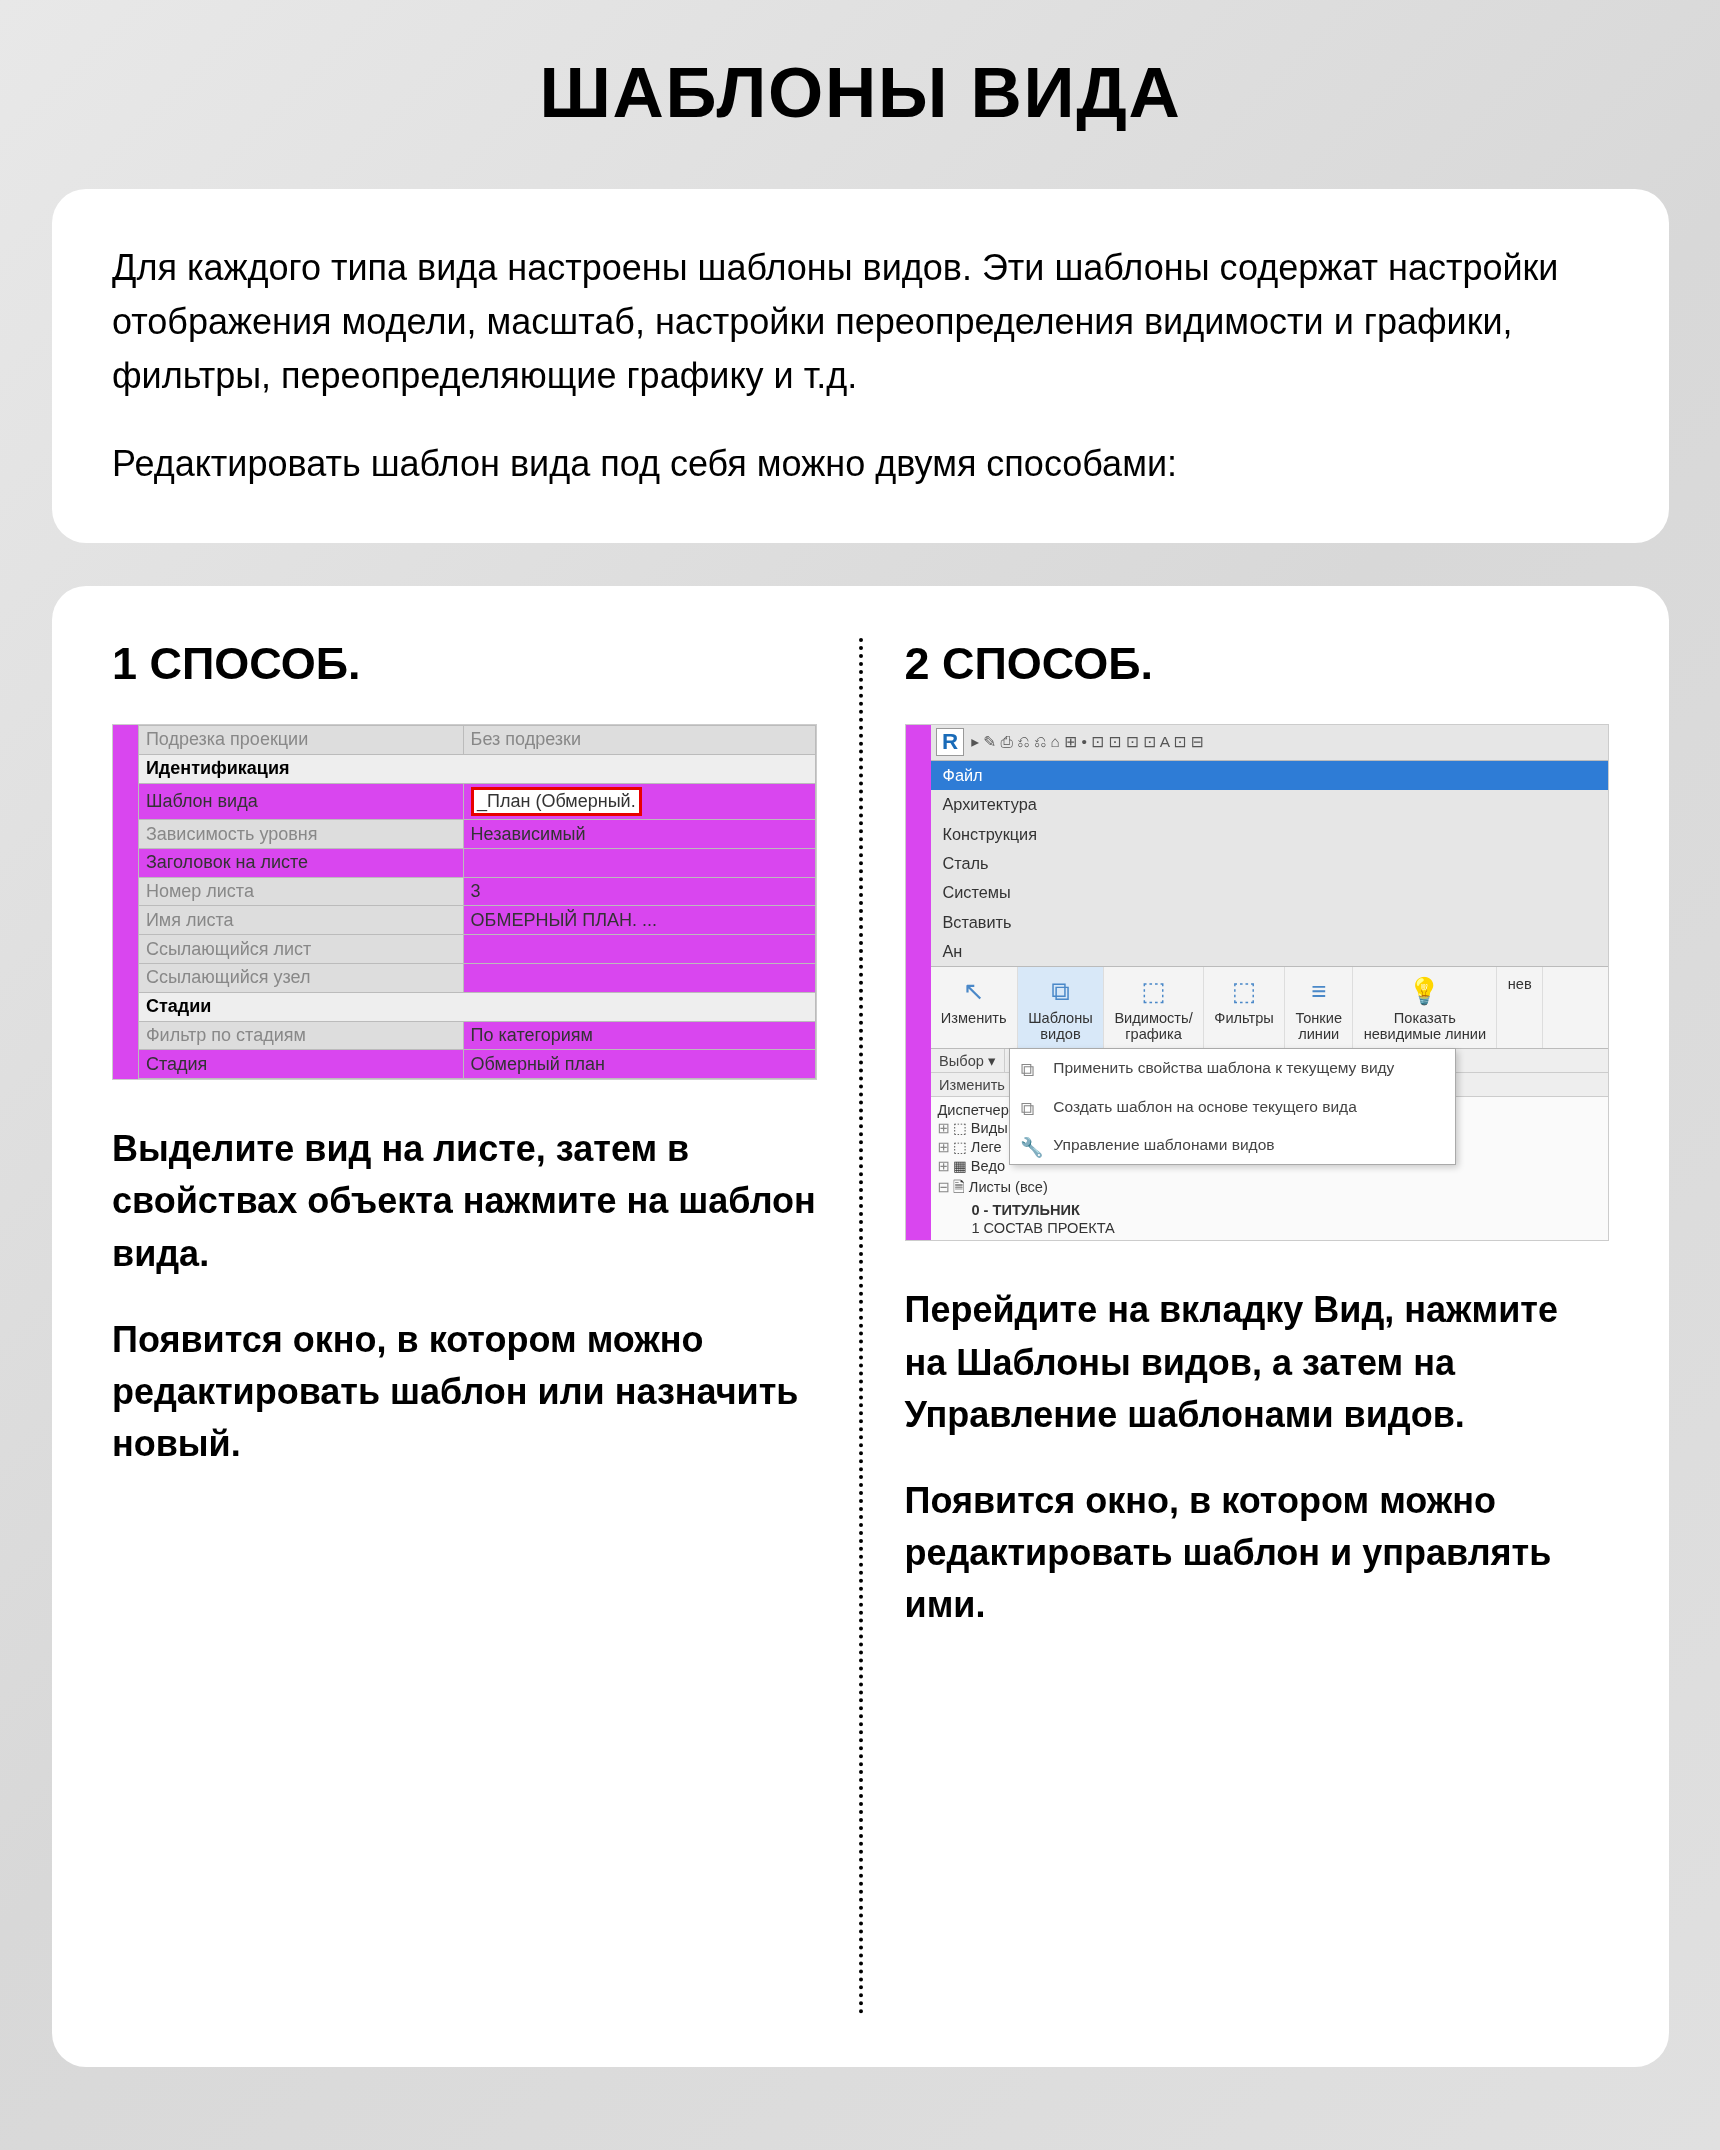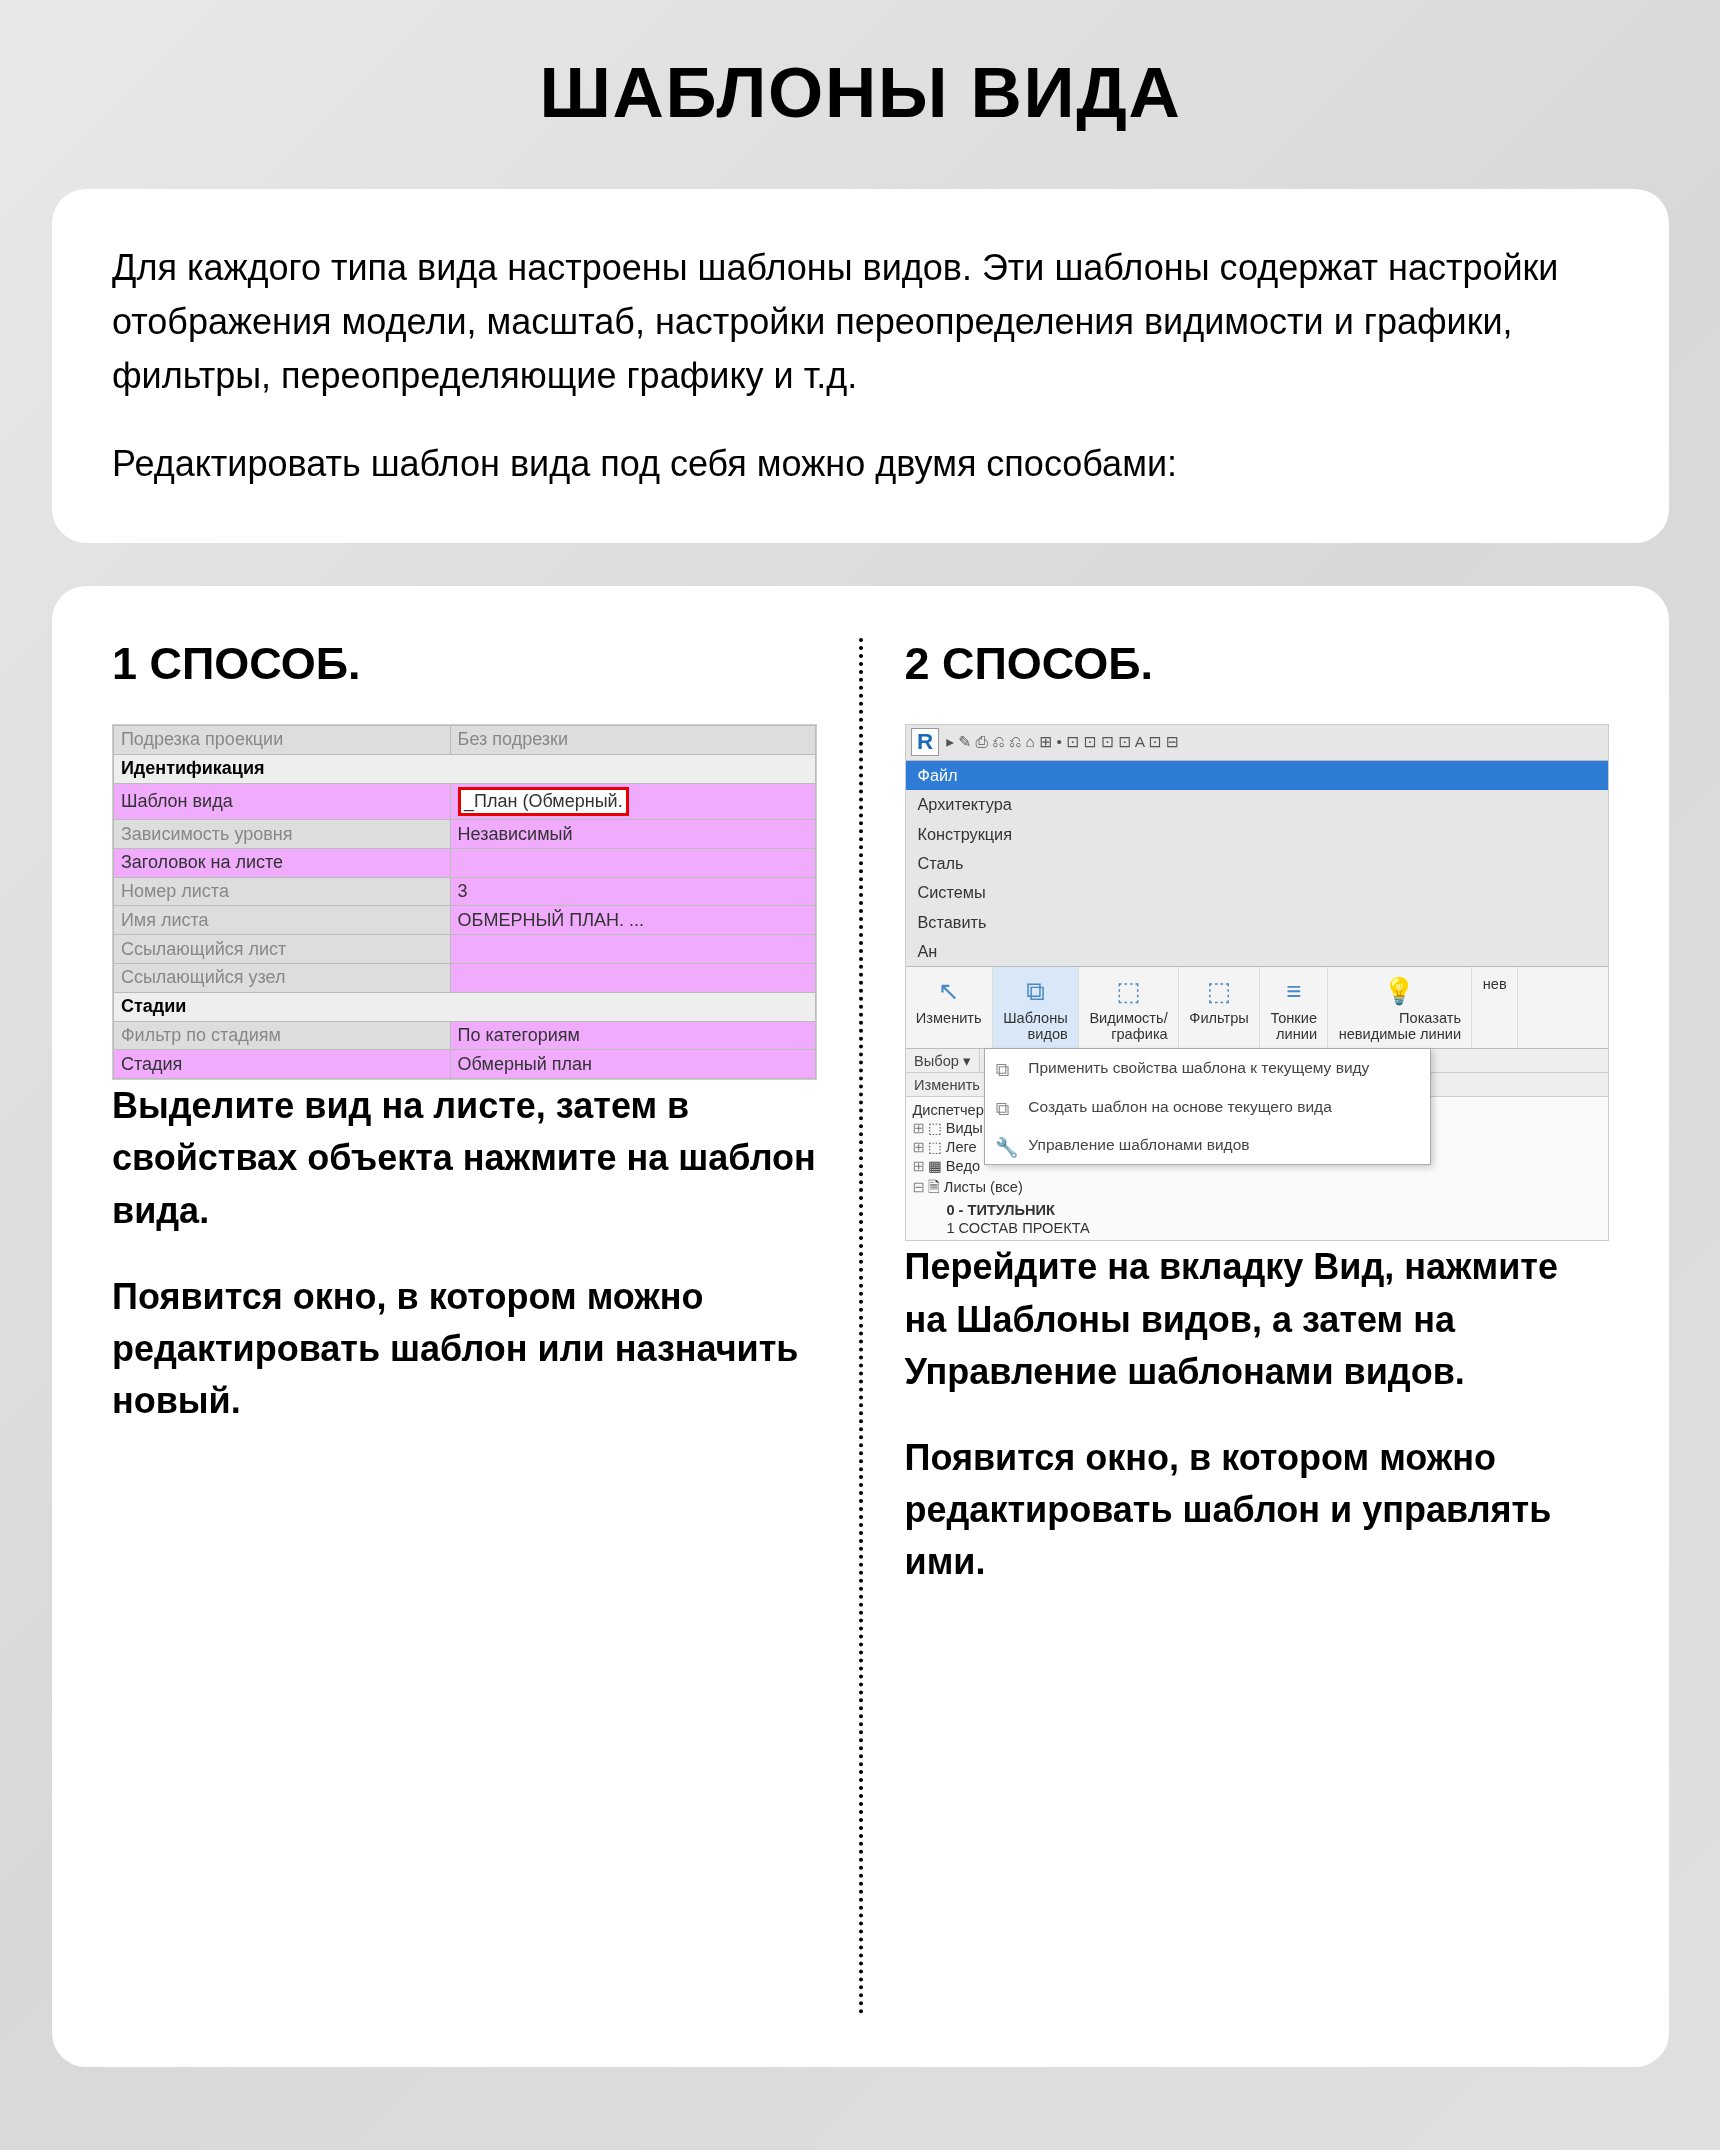--- a/index.html
+++ b/index.html
@@ -45,22 +45,24 @@
   width: 0;
   border-left: 4.3px dotted #000;
 }
 .method-title {
   font-size: 45px;
   font-weight: 900;
   margin-bottom: 34px;
 }
 .screenshot {
   border: 0.9px solid #ccc;
-  background: #f0abfc;
+  background: #d946ef;
+  margin-bottom: 43px;
   font-size: 19px;
+  padding-left: 25px;
 }
 .prop-table { width: 100%; border-collapse: collapse; }
 .prop-table td {
   border: 0.9px solid #bbb;
   padding: 3.4px 6.9px;
   font-size: 18px;
   color: #333;
 }
 .prop-table td:first-child { width: 48%; }
 .prop-table .section-hdr td {
@@ -118,21 +120,21 @@
   text-align: center;
   border-right: 0.9px solid #ddd;
   position: relative;
 }
 .ribbon-btn .ico {
   font-size: 26px;
   color: #4a88c8;
   display: block;
   margin-bottom: 3.4px;
 }
-.ribbon-btn .lbl { font-size: 14.6px; color: #333; line-height: 1.1; display: block; text-align: right; }
+.ribbon-btn .lbl { font-size: 14.6px; color: #333; line-height: 1.1; display: block; }
 .ribbon-btn.active { background: #d8e8f8; }
 .sub-row {
   display: flex;
   background: #eee;
   border-bottom: 0.9px solid #ccc;
   font-size: 14.6px;
 }
 .sub-row > div { padding: 3.4px 8.6px; border-right: 0.9px solid #ccc; }
 .dropdown-menu {
   position: absolute;

